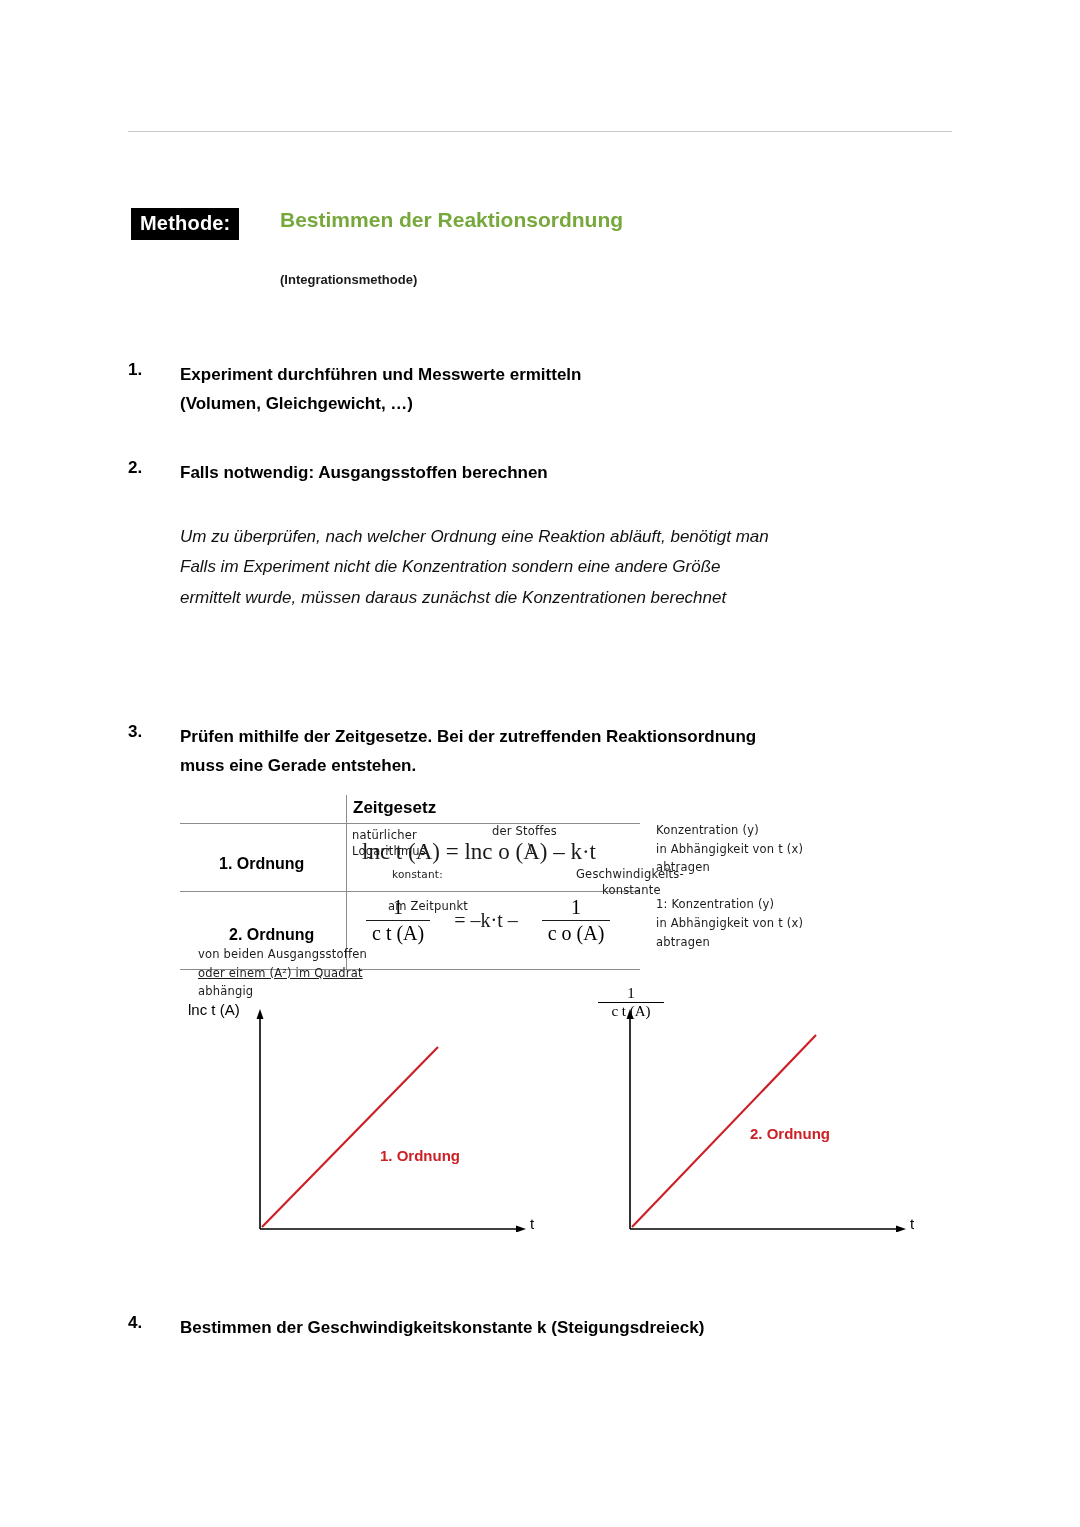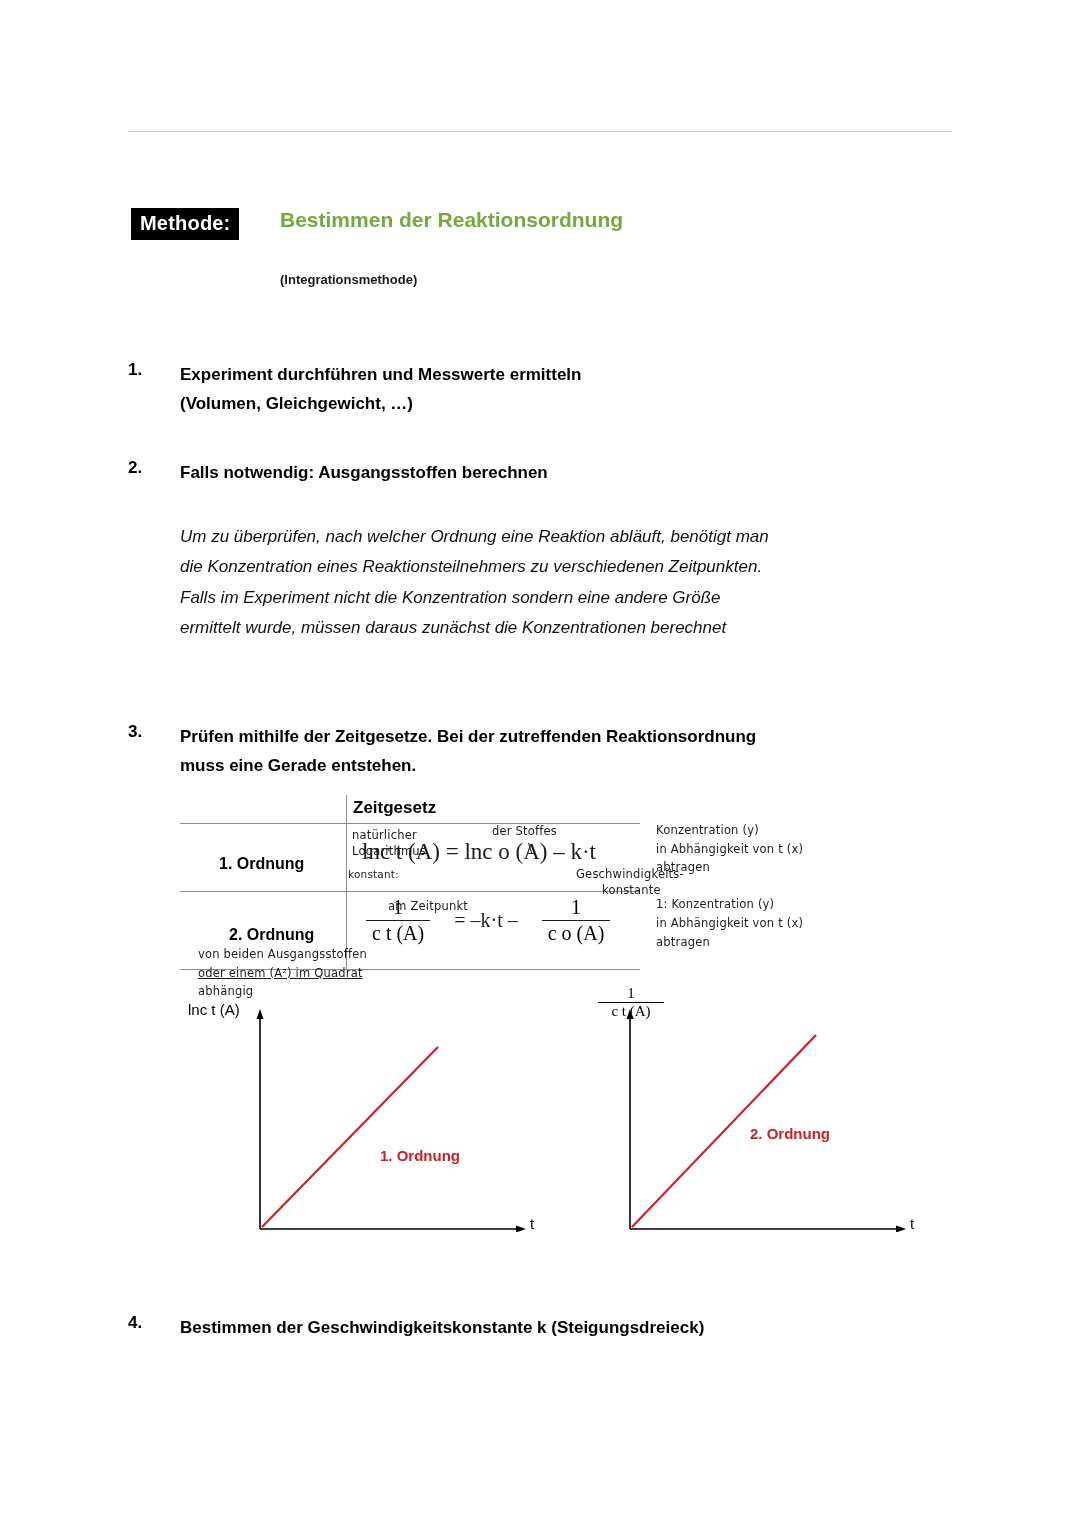--- a/index.html
+++ b/index.html
@@ -234,21 +234,20 @@
 
   <div class="step" style="top:458px;">
     <span class="num">2.</span>
     <div class="body">
       <span>Falls notwendig: Ausgangsstoffen berechnen</span>
     </div>
   </div>
 
   <div class="para-italic" style="top:522px;">
     <div>Um zu überprüfen, nach welcher Ordnung eine Reaktion abläuft, benötigt man</div>
-    <div>die Konzentration eines Reaktionsteilnehmers zu verschiedenen Zeitpunkten.</div>
     <div>Falls im Experiment nicht die Konzentration sondern eine andere Größe</div>
     <div>ermittelt wurde, müssen daraus zunächst die Konzentrationen berechnet</div>
   </div>
 
   <div class="step" style="top:722px;">
     <span class="num">3.</span>
     <div class="body">
       <span>Prüfen mithilfe der Zeitgesetze. Bei der zutreffenden Reaktionsordnung</span>
       <span class="line2">muss eine Gerade entstehen.</span>
     </div>
@@ -264,21 +263,21 @@
     <div class="zeitgesetz-label">Zeitgesetz</div>
     <div class="ordnung1-label">1. Ordnung</div>
     <div class="ordnung2-label">2. Ordnung</div>
 
     <div class="hand" style="left:172px; top:33px;">
       <div>natürlicher</div>
       <div>Logarithmus</div>
     </div>
     <div class="hand" style="left:312px; top:29px;">der Stoffes</div>
     <div class="hand" style="left:348px; top:44px; font-size:13px;">\</div>
-    <div class="hand small" style="left:168px; top:72px;">
+    <div class="hand small" style="left:168px; top:72px;padding-left:44px;">
       <div>konstant:</div>
     </div>
     <div class="hand" style="left:208px; top:76px;margin-top:28px;">am Zeitpunkt</div>
     <div class="hand" style="left:396px; top:72px;">
       <div>Geschwindigkeits-</div>
       <div style="margin-left:26px;">konstante</div>
     </div>
 
     <div class="hand" style="left:476px; top:28px;">
       <div>Konzentration  (y)</div>

